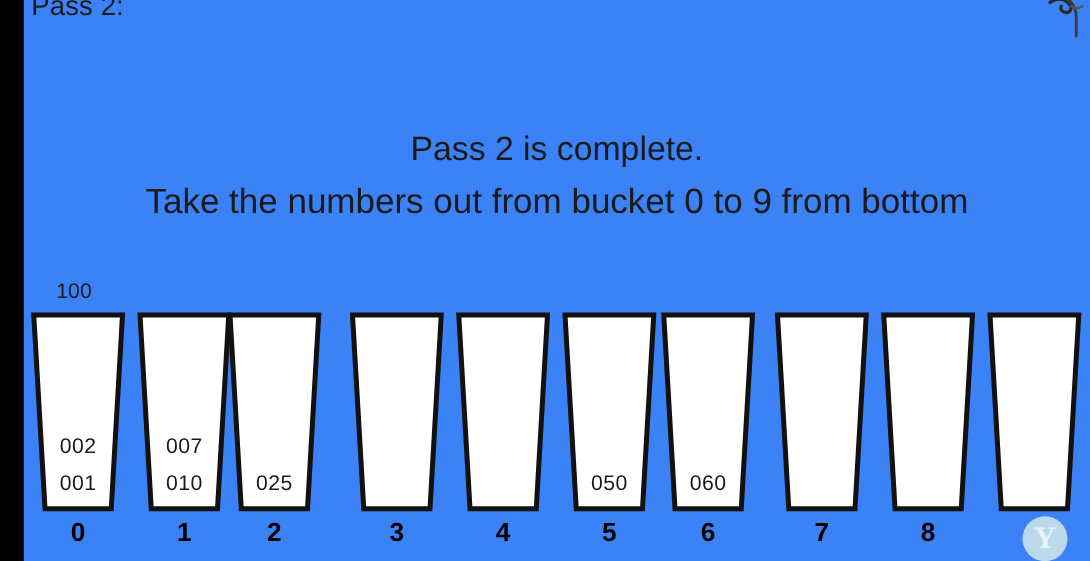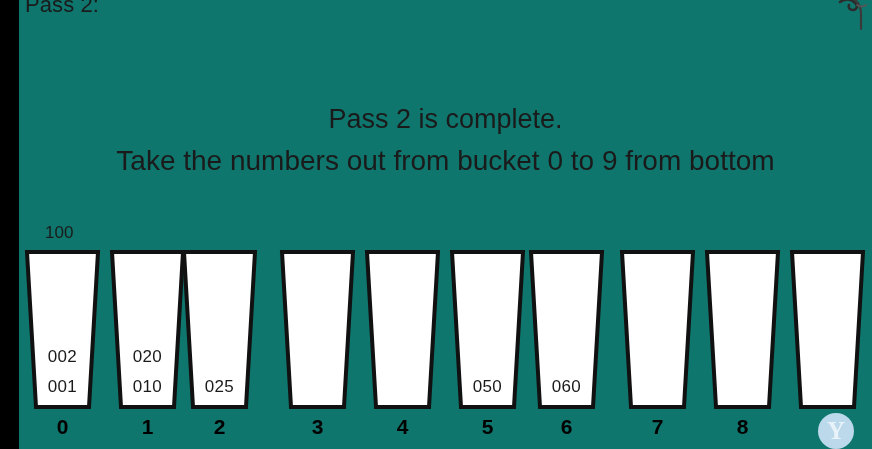--- a/index.html
+++ b/index.html
@@ -9,21 +9,21 @@
     background: #ffffff;
   }
   body {
     font-family: "Liberation Sans", sans-serif;
   }
 
   #slide {
     position: relative;
     width: 872px;
     height: 449px;
-    background: #0f766e;
+    background: #3b82f6;
     overflow: hidden;
   }
 
   
   #left-bar {
     position: absolute;
     left: 0;
     top: 0;
     width: 19px;
     height: 449px;
@@ -201,21 +201,21 @@
         <div class="bucket-label">0</div>
       </div>
       <div class="bucket" style="left: 109px;">
         <div class="bucket-shape">
           <svg viewBox="0 0 77 161" width="77" height="161" aria-hidden="true">
             <path d="M3 3 L74 3 L65 158 L12 158 Z" fill="#ffffff" stroke="#111111" stroke-width="4" stroke-linejoin="miter"></path>
           </svg>
         </div>
         <div class="bucket-items">
           <div class="bucket-item">010</div>
-          <div class="bucket-item">020</div>
+          <div class="bucket-item">007</div>
         </div>
         <div class="bucket-label">1</div>
       </div>
       <div class="bucket" style="left: 181px;">
         <div class="bucket-shape">
           <svg viewBox="0 0 77 161" width="77" height="161" aria-hidden="true">
             <path d="M3 3 L74 3 L65 158 L12 158 Z" fill="#ffffff" stroke="#111111" stroke-width="4" stroke-linejoin="miter"></path>
           </svg>
         </div>
         <div class="bucket-items">

